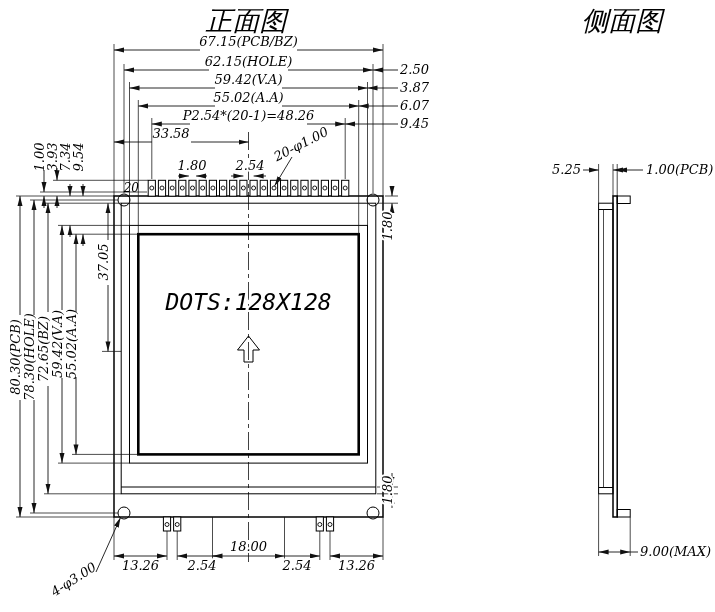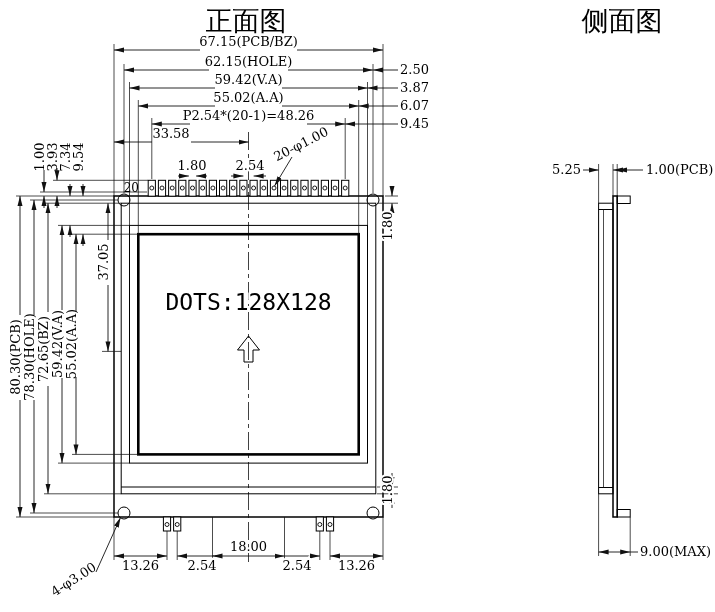--- a/index.html
+++ b/index.html
@@ -1,16 +1,16 @@
 <!DOCTYPE html>
 <html><head>
 <meta charset="utf-8">
 <style>
   html,body{margin:0;padding:0;background:#fff;}
-  .stage{width:635px;height:612px;position:relative;background:#fff;}
+  .stage{width:635px;height:612px;position:relative;background:#fff;font-style:italic;}
   svg{display:block;}
   text{font-family:"DejaVu Serif","Liberation Serif",serif;font-size:13px;fill:#000;}
   .t-title{font-size:27px;font-family:"DejaVu Sans","Liberation Sans",sans-serif;}
   .t-dots{font-size:23px;font-family:"DejaVu Sans Mono","Liberation Mono",monospace;}
   .t-small{font-size:12px;}
   .halo{paint-order:stroke;stroke:#fff;stroke-width:4px;}
   .ol{stroke:#000;stroke-width:1.5;fill:none;}
   .ol2{stroke:#000;stroke-width:1;fill:none;}
   .thick{stroke:#000;stroke-width:2.6;fill:none;}
   .dl{stroke:#111;stroke-width:0.9;fill:none;}

